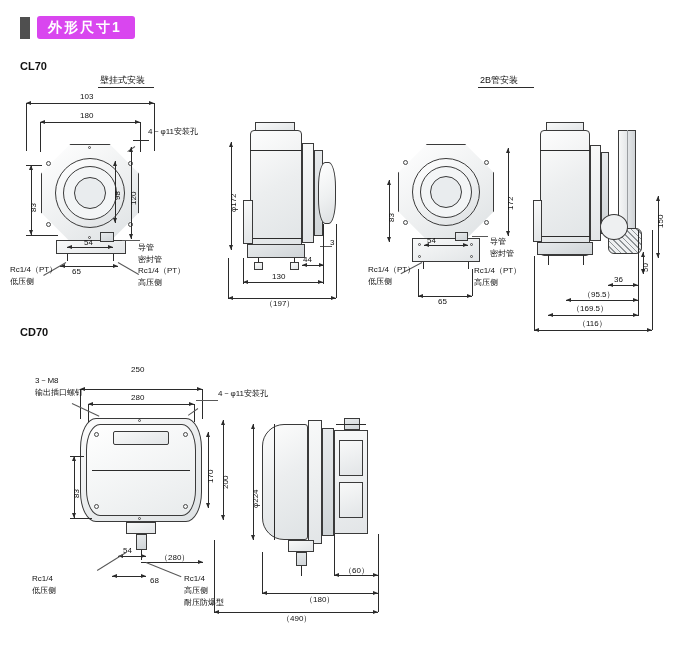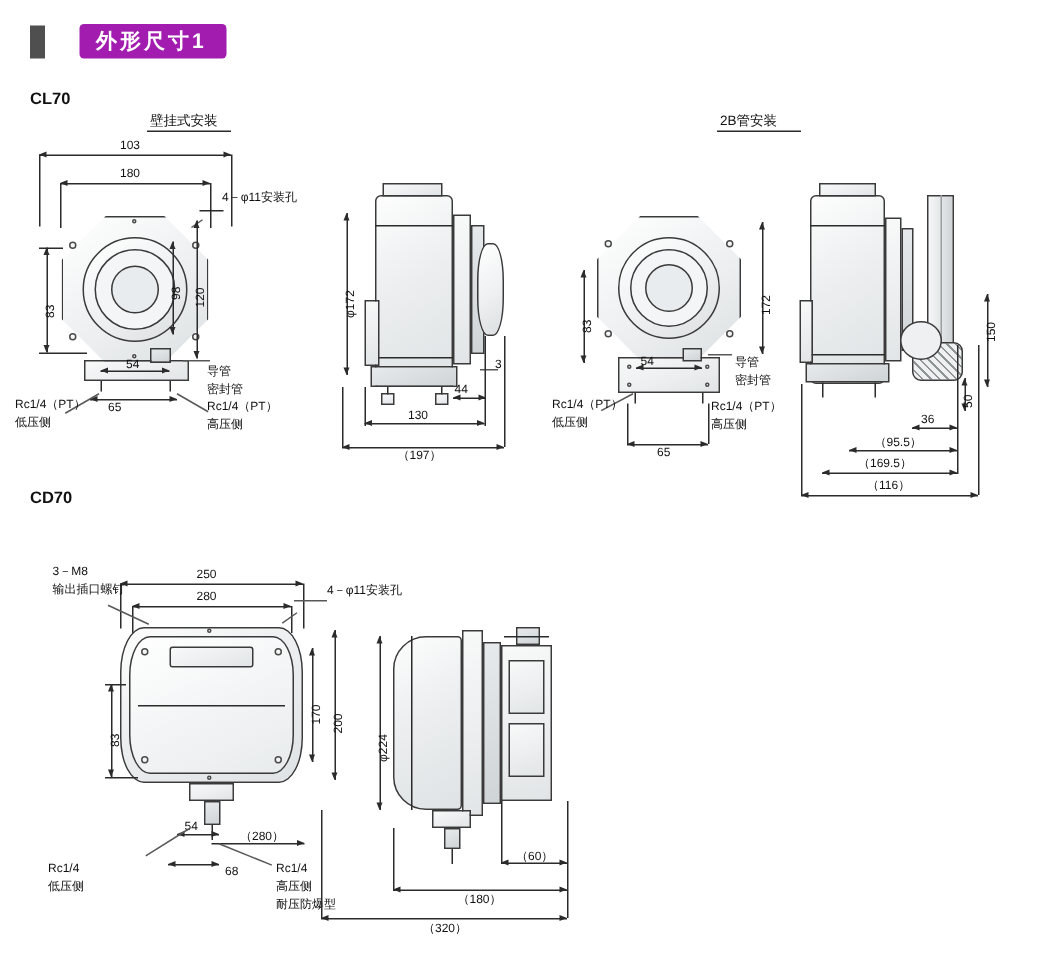--- a/index.html
+++ b/index.html
@@ -29,29 +29,28 @@
     display: flex;
     align-items: center;
     gap: 7px;
   }
   .header-bar {
     width: 10px;
     height: 22px;
     background: #4f4f4f;
   }
   .header-badge {
-    background: #a21caf;
+    background: #d946ef;
     color: #ffffff;
     font-size: 14px;
     font-weight: bold;
     letter-spacing: 2px;
     padding: 3px 13px 4px 11px;
     border-radius: 3px;
     line-height: 16px;
-    margin-left: 16px;
   }
 
   
   .sec-label {
     position: absolute;
     font-size: 11px;
     font-weight: bold;
     color: #111;
   }
   #sec-cl70 { left: 20px; top: 60px; }
@@ -423,21 +422,21 @@
     <div class="tick" style="left:534px; top:256px; height:74px;"></div>
     <div class="tick" style="left:652px; top:230px; height:100px;"></div>
     <div class="tick" style="left:638px; top:230px; height:86px;"></div>
   </div>
 
   <div>
 
     <div class="ln hl" style="left:80px; top:389px; width:122px;"></div>
     <div class="arr arr-l" style="left:80px; top:387px;"></div>
     <div class="arr arr-r" style="left:197px; top:387px;"></div>
-    <div class="dim" style="left:131px; top:378px;">250</div>
+    <div class="dim" style="left:131px; top:365px;">250</div>
     <div class="tick" style="left:80px; top:389px; height:30px;"></div>
     <div class="tick" style="left:202px; top:389px; height:30px;"></div>
 
     <div class="ln hl" style="left:88px; top:404px; width:106px;"></div>
     <div class="arr arr-l" style="left:88px; top:402px;"></div>
     <div class="arr arr-r" style="left:189px; top:402px;"></div>
     <div class="dim" style="left:131px; top:393px;">280</div>
     <div class="tick" style="left:88px; top:404px; height:18px;"></div>
     <div class="tick" style="left:194px; top:404px; height:18px;"></div>
 
@@ -531,21 +530,21 @@
     <div class="dim" style="left:344px; top:566px;">（60）</div>
 
     <div class="ln hl" style="left:262px; top:593px; width:116px;"></div>
     <div class="arr arr-l" style="left:262px; top:591px;"></div>
     <div class="arr arr-r" style="left:373px; top:591px;"></div>
     <div class="dim" style="left:305px; top:595px;">（180）</div>
 
     <div class="ln hl" style="left:214px; top:612px; width:164px;"></div>
     <div class="arr arr-l" style="left:214px; top:610px;"></div>
     <div class="arr arr-r" style="left:373px; top:610px;"></div>
-    <div class="dim" style="left:282px; top:614px;">（320）</div>
+    <div class="dim" style="left:282px; top:614px;">（490）</div>
 
     <div class="tick" style="left:214px; top:540px; height:72px;"></div>
     <div class="tick" style="left:262px; top:552px; height:42px;"></div>
     <div class="tick" style="left:378px; top:534px; height:78px;"></div>
     <div class="tick" style="left:334px; top:534px; height:42px;"></div>
   </div>
 
 </div>
 
 </body></html>

